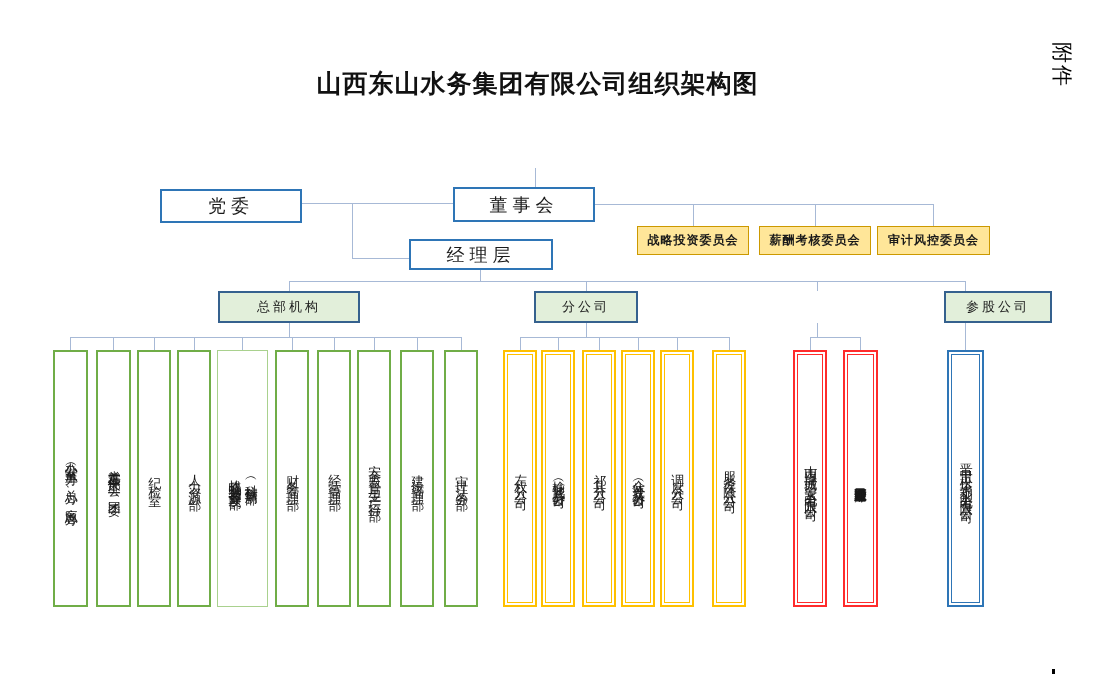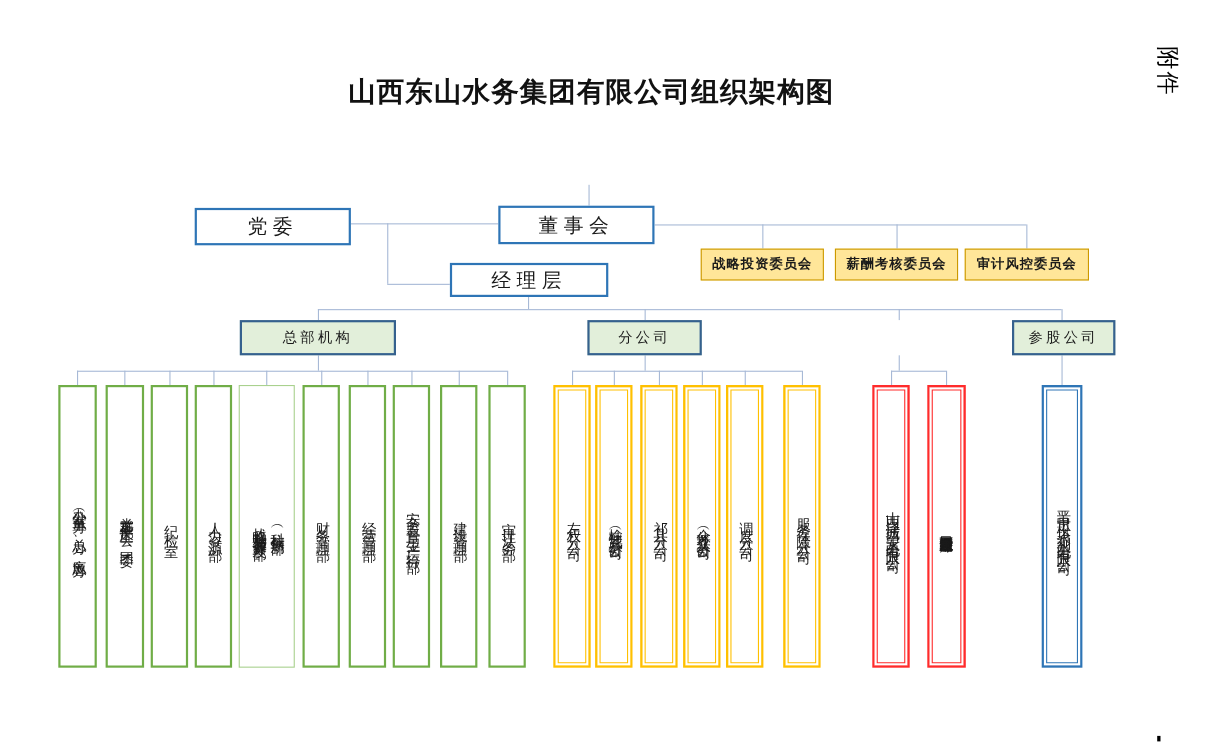--- a/index.html
+++ b/index.html
@@ -20,21 +20,21 @@
 
   
   .box{position:absolute;box-sizing:border-box;display:flex;align-items:center;
        justify-content:center;text-align:center;background:#fff;}
   .serif{font-family:"DejaVu Serif",serif;}
 
   .root-box{left:407px;top:138px;width:256px;height:30px;background:#5B9BD5;
             border:2px solid #41719C;font-weight:bold;font-size:14px;color:#0a0a0a;letter-spacing:1px;}
 
   .gov{border:2px solid #2E75B6;font-size:18px;color:#1a1a1a;letter-spacing:5px;}
-  .party{left:160px;top:189px;width:142px;height:34px;margin-left:17px;}
+  .party{left:160px;top:189px;width:142px;height:34px;}
   .board{left:453px;top:187px;width:142px;height:35px;}
   .mgmt{left:409px;top:239px;width:144px;height:31px;}
 
   .committee{background:#FFE699;border:1px solid #CC9900;font-size:12px;font-weight:bold;
              color:#1a1a1a;letter-spacing:1px;}
 
   .ghead{background:#E2EFDA;border:2px solid #35618E;font-size:13px;color:#1a1a1a;letter-spacing:3px;}
 
   .vbox{position:absolute;top:350px;height:257px;box-sizing:border-box;background:#fff;
         display:flex;align-items:center;justify-content:center;}
@@ -127,21 +127,21 @@
   <div class="box committee serif" style="left:877px;top:226px;width:113px;height:29px">
     <span>审计风控委员会</span>
   </div>
 
   <div class="box ghead serif" style="left:218px;top:291px;width:142px;height:32px">
     <span>总部机构</span>
   </div>
   <div class="box ghead serif" style="left:534px;top:291px;width:104px;height:32px">
     <span>分公司</span>
   </div>
-  <div class="box ghead serif" style="left:920px;top:291px;width:94px;height:32px">
+  <div class="box ghead serif" style="left:944px;top:291px;width:108px;height:32px">
     <span>参股公司</span>
   </div>
 
   <div class="vbox dept" style="left:53px;width:35px">
     <span class="vtext serif ls2">办公室（董办、总办、应急办）</span>
   </div>
   <div class="vbox dept" style="left:96px;width:35px">
     <span class="vtext serif ls2">党群工作部（工会、团委）</span>
   </div>
   <div class="vbox dept" style="left:137px;width:34px">

